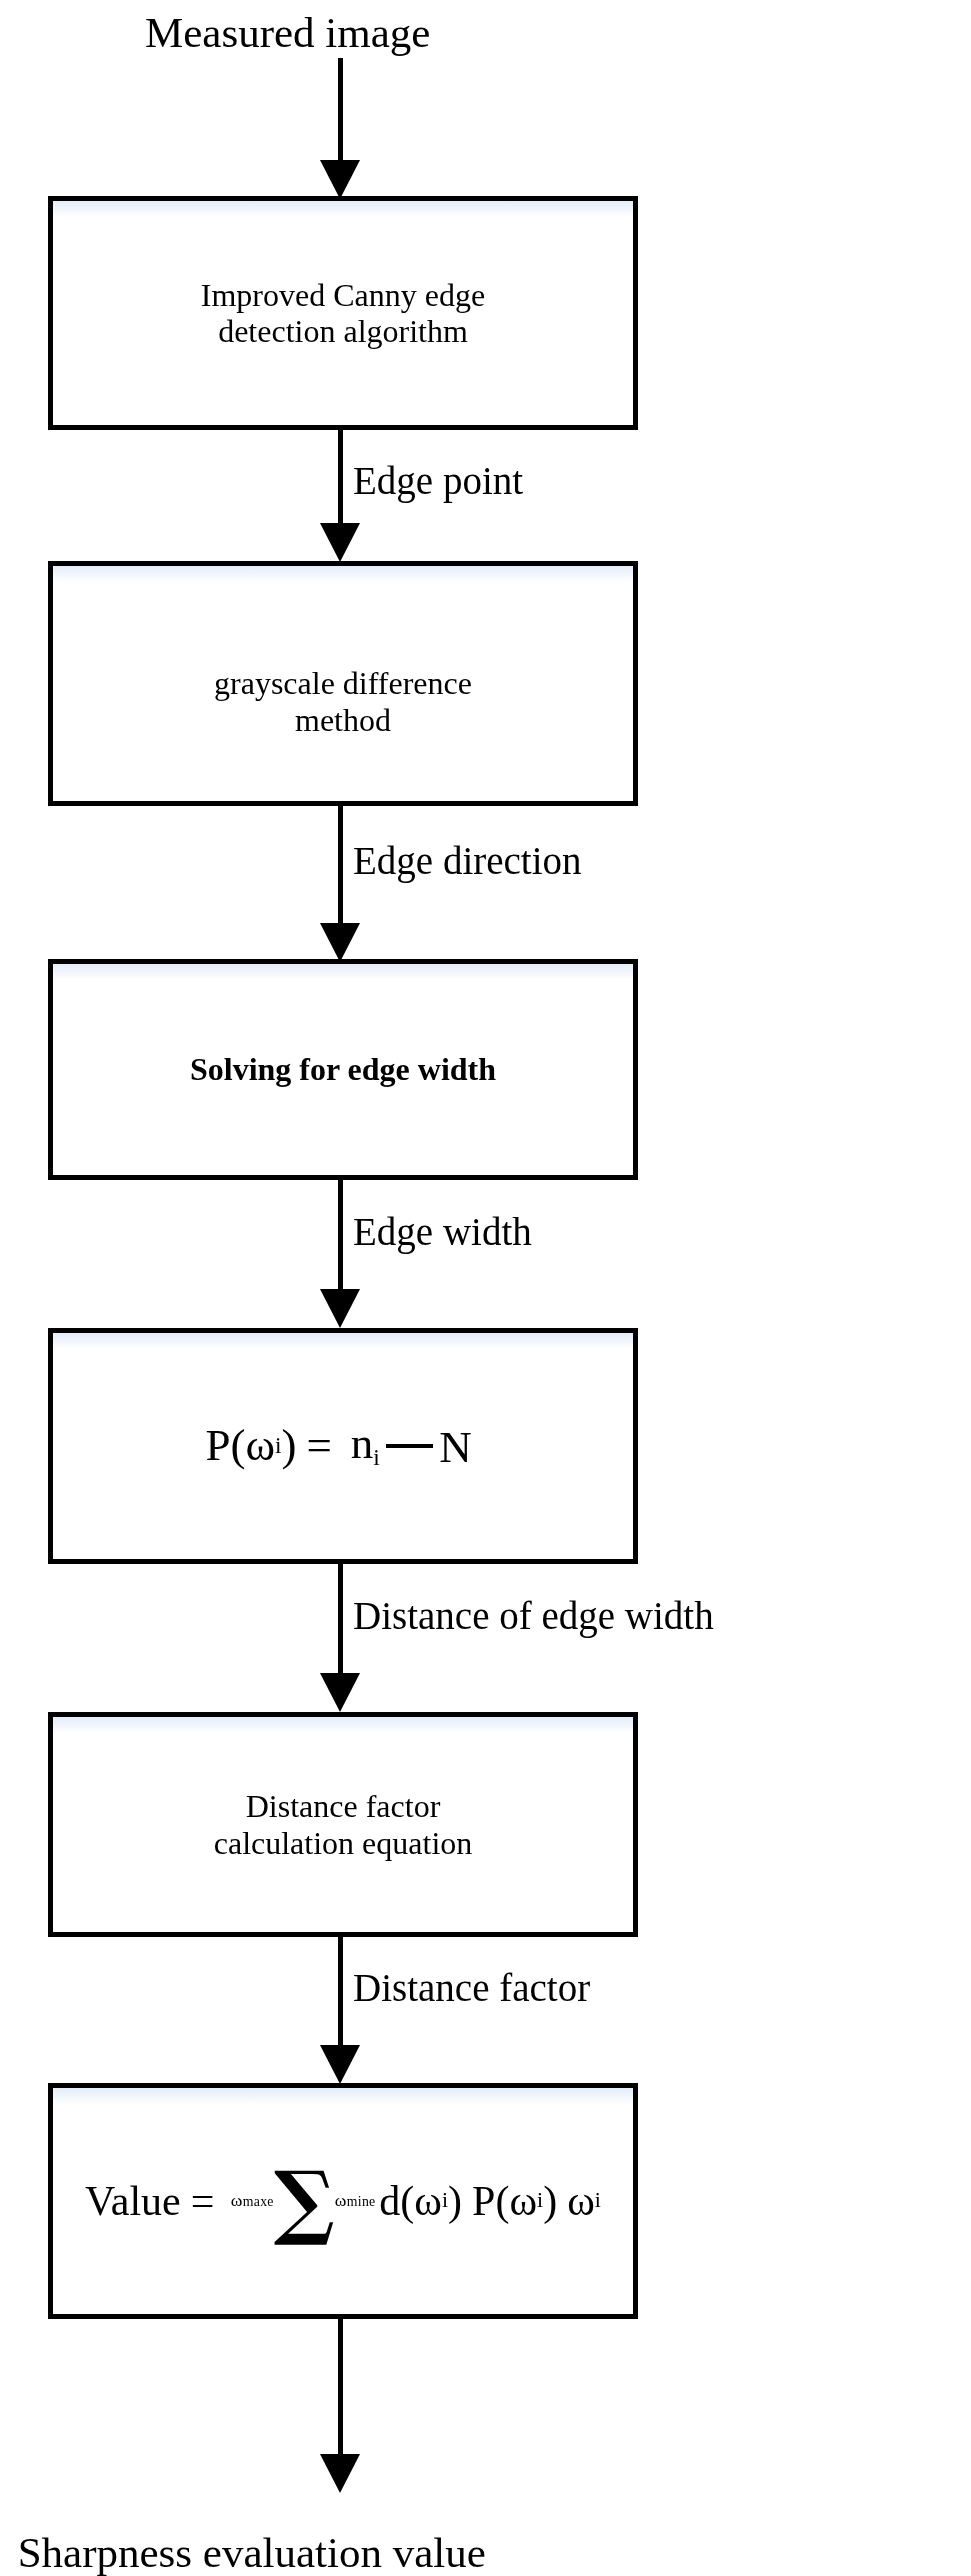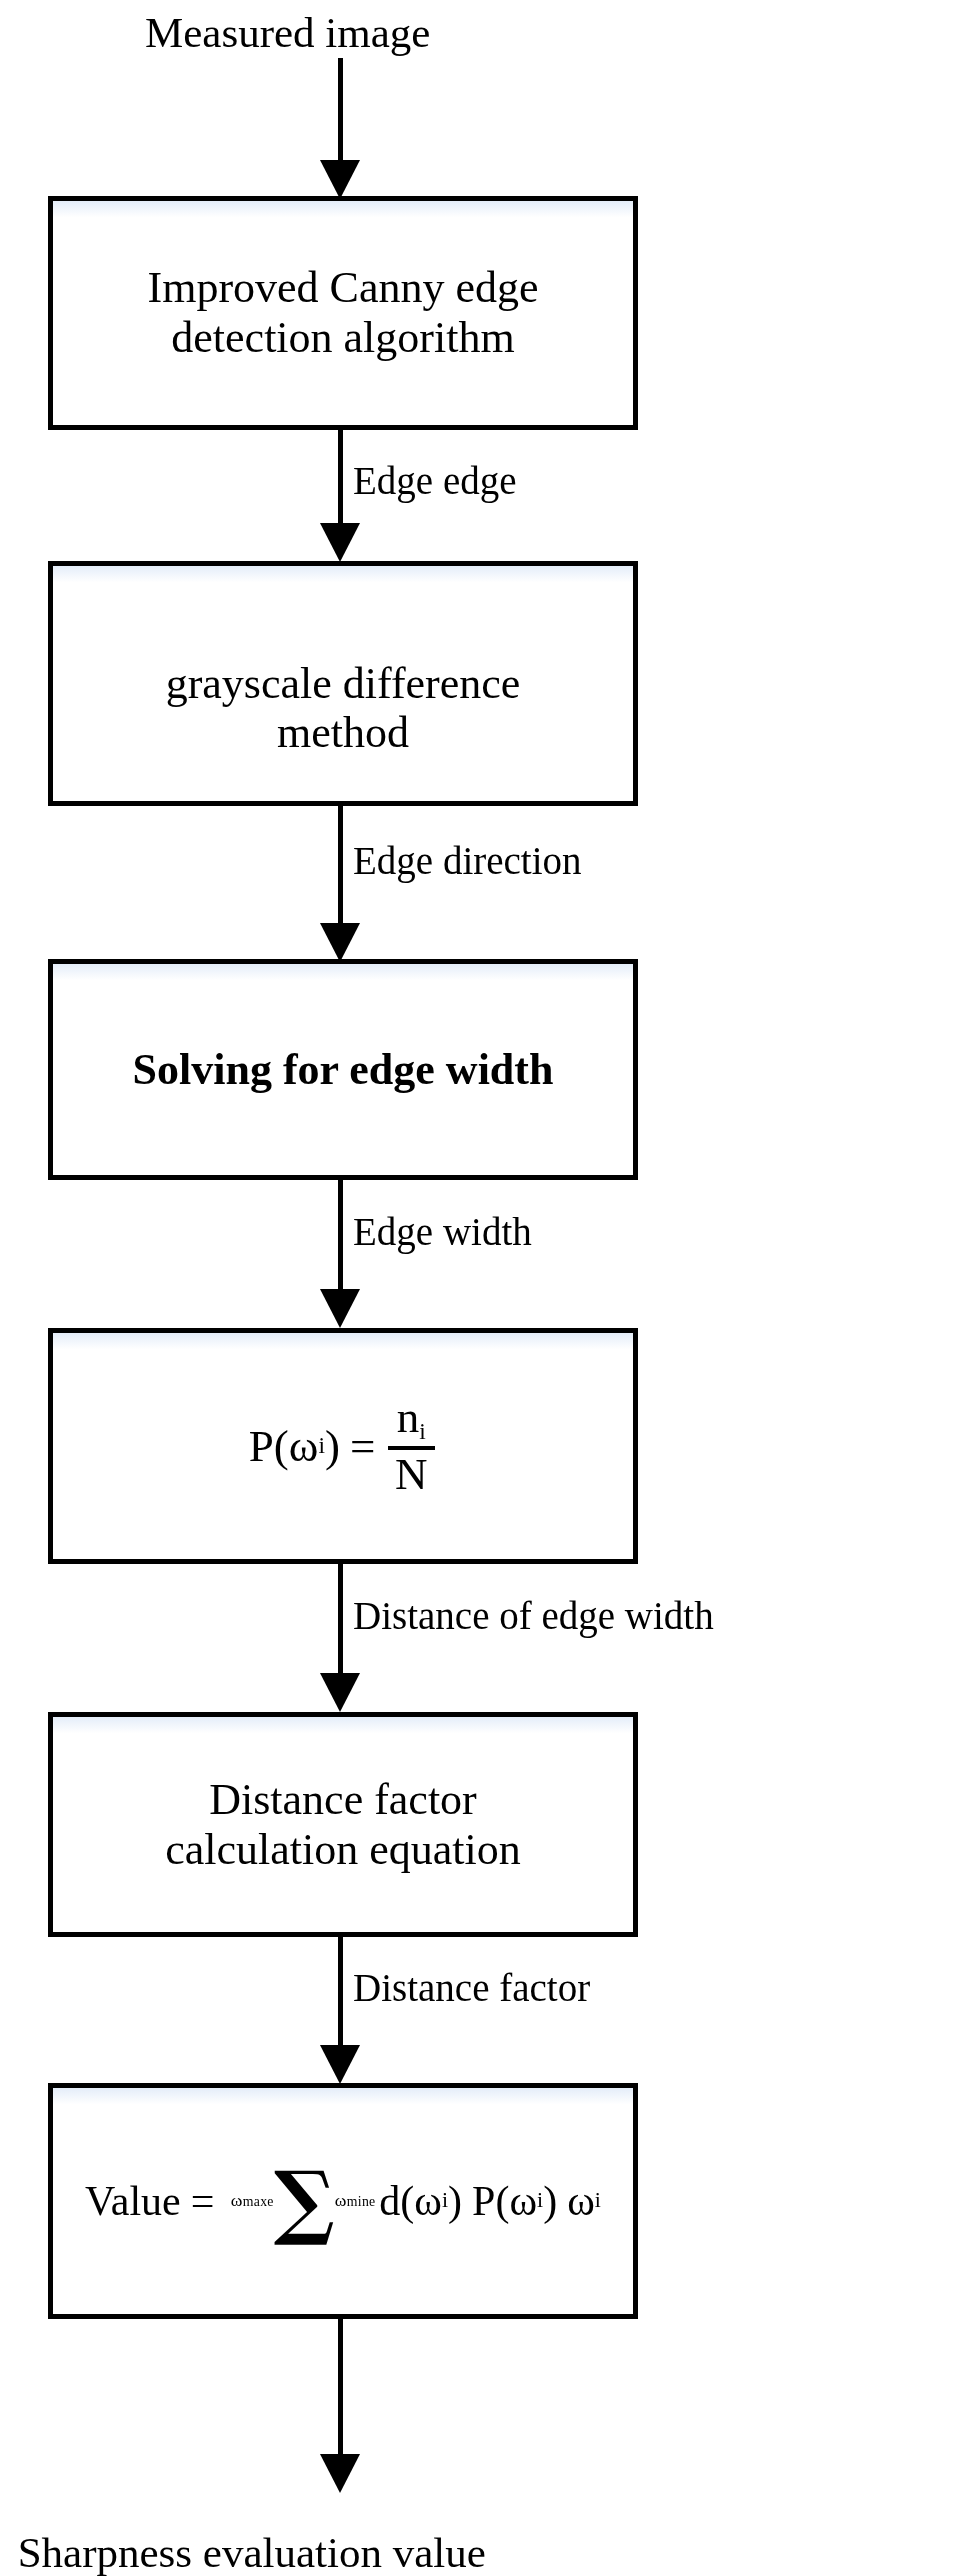--- a/index.html
+++ b/index.html
@@ -38,21 +38,21 @@
     box-sizing: border-box;
     border: 5.7px solid #000000;
     background: #ffffff;
     background-image: linear-gradient(to bottom, #e4edf9 0px, #ffffff 16.4px);
     display: flex;
     align-items: center;
     justify-content: center;
     text-align: center;
   }
   .node-text {
-    font-size: 44px;
+    font-size: 32px;
     line-height: 1.13;
     padding: 0 8.8px;
     color: #000;
     text-align: center;
   }
 
   
   .connector {
     position: absolute;
     left: 338px;              
@@ -84,21 +84,21 @@
     line-height: 1;
     display: inline-flex;
     align-items: center;
     justify-content: center;
     white-space: nowrap;
   }
   .mvar  { font-style: normal; }
   .sub   { font-size: 0.52em; vertical-align: -0.30em; letter-spacing: 0; }
   .frac {
     display: inline-flex;
-    flex-direction: column;
+    flex-direction: row;
     align-items: center;
     justify-content: center;
     vertical-align: middle;
     margin: 0 2.5px;
     line-height: 1;
   }
   .frac .num { padding: 0 6.3px 2.5px 6.3px; }
   .frac .bar {
     display: block;
     width: 100%;
@@ -143,21 +143,21 @@
 
   <div class="node" style="top:196px; height:234px;">
     <div class="node-text">
       <span>Improved Canny edge</span><br>
       <span>detection algorithm</span>
     </div>
   </div>
 
   <div class="connector" style="top:429px; height:111px;"></div>
   <div class="arrowhead" style="top:523px;"></div>
-  <div class="edge-label" style="left:353px; top:461px;">Edge edge</div>
+  <div class="edge-label" style="left:353px; top:461px;">Edge point</div>
 
   <div class="node" style="top:561px; height:245px;">
     <div class="node-text">
       <br>
       <span>grayscale difference</span><br>
       <span>method</span>
     </div>
   </div>
 
   <div class="connector" style="top:805px; height:134px;"></div>

